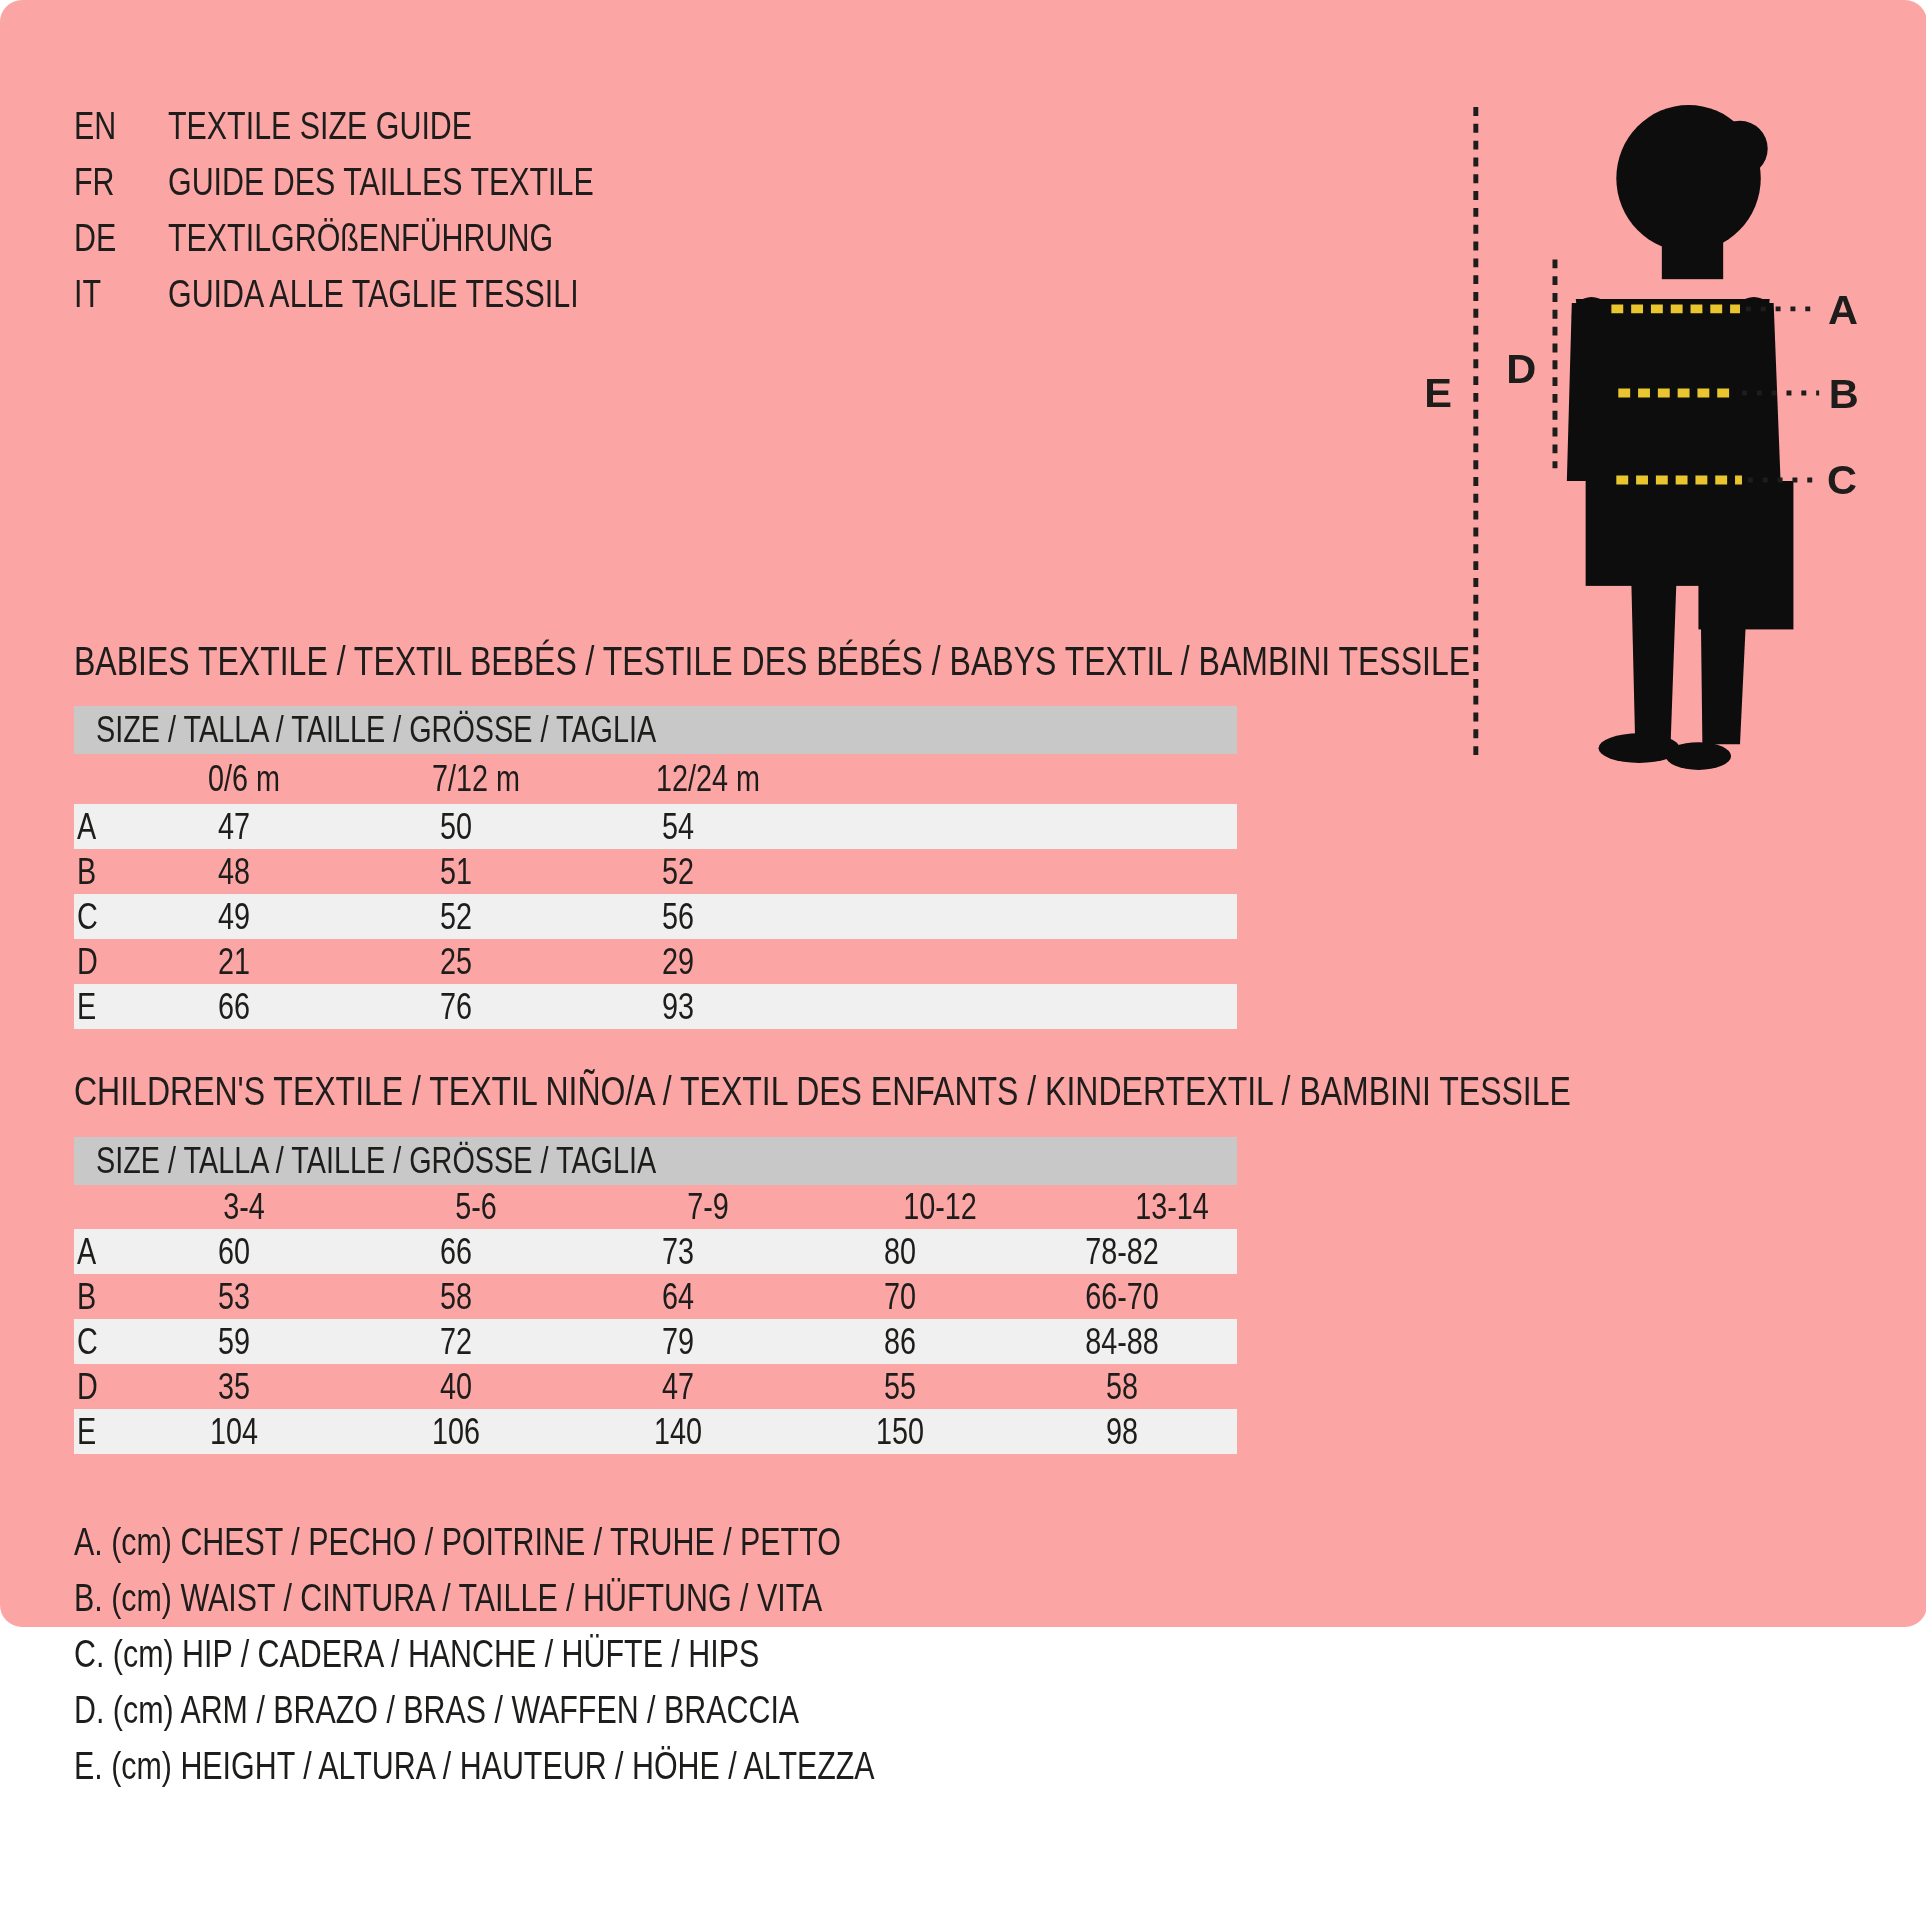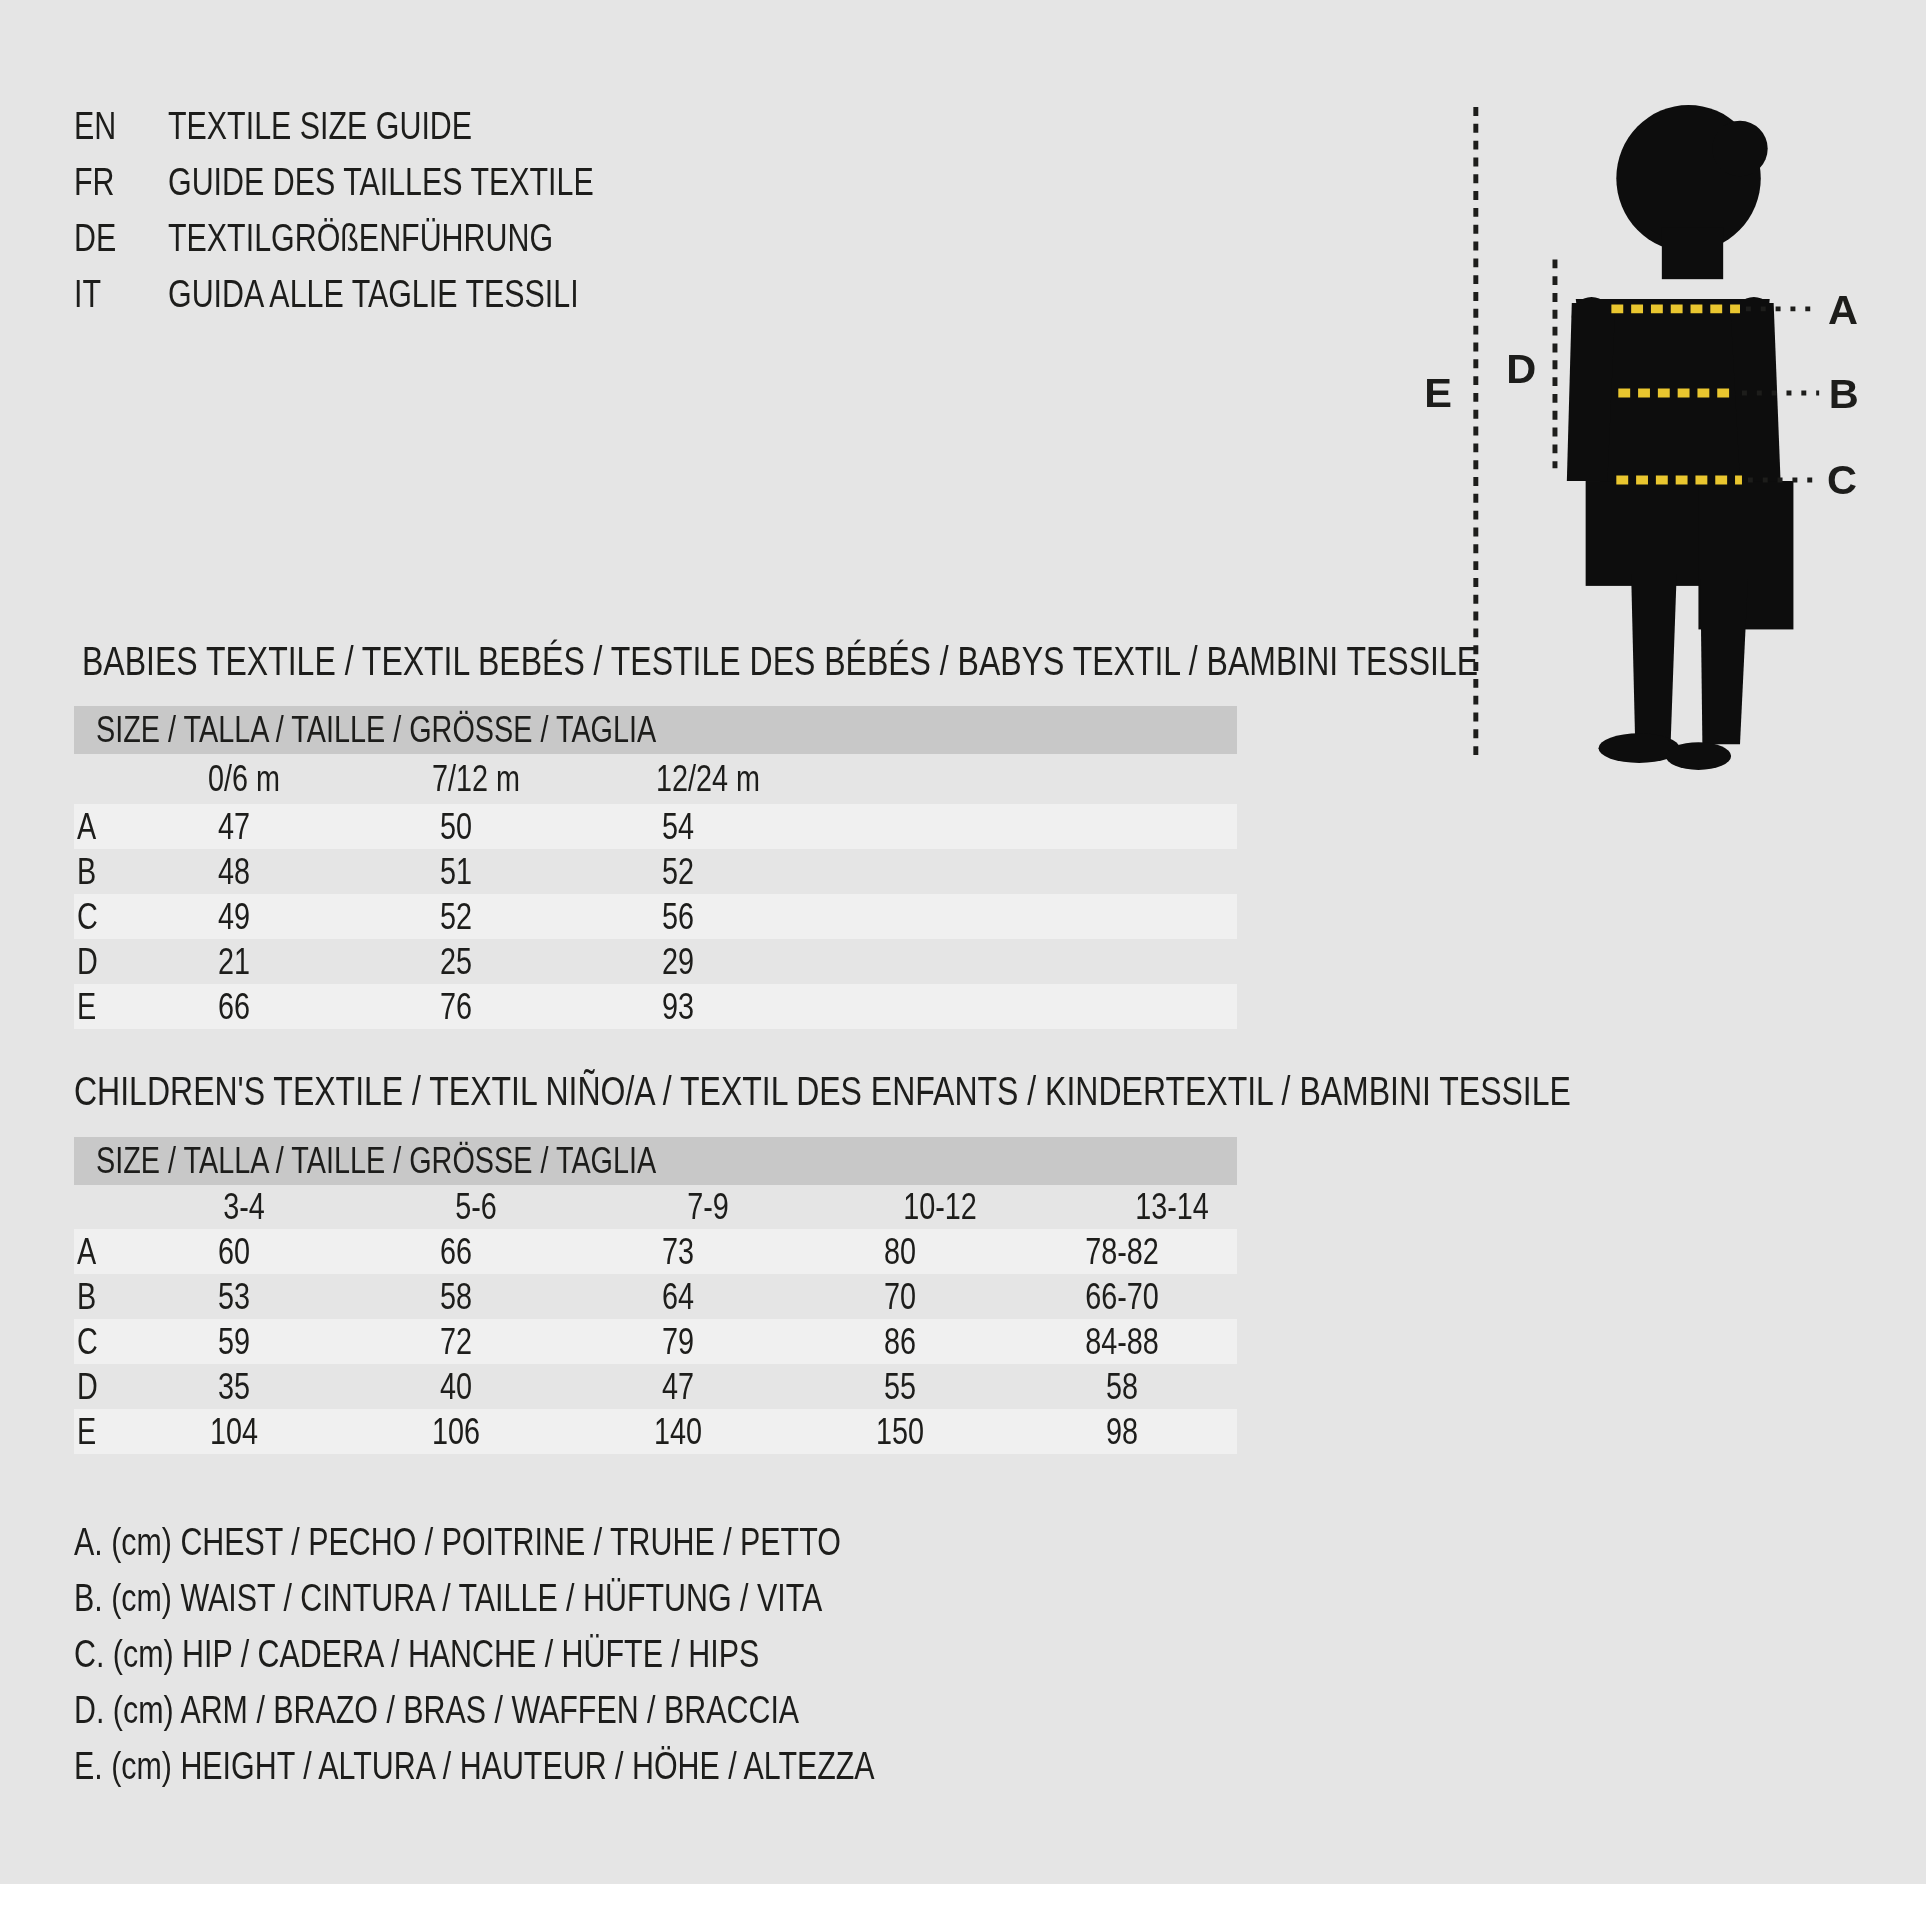--- a/index.html
+++ b/index.html
@@ -1,35 +1,35 @@
 <!DOCTYPE html>
 <html><head>
 <meta charset="utf-8">
 <style>
   html,body{margin:0;padding:0;background:#ffffff;}
   body{width:1927px;height:1927px;overflow:hidden;
        font-family:"Liberation Sans","DejaVu Sans",sans-serif;color:#1d1d1b;}
-  .canvas{position:relative;width:1927px;height:1884px;background:#e5e5e5;}
+  .canvas{position:relative;width:1927px;height:1627px;background:#fca5a5;border-radius:22px;}
 
   .cond{display:inline-block;transform:scaleX(0.8);transform-origin:0 50%;white-space:nowrap;}
   .cond-c{display:inline-block;transform:scaleX(0.8);transform-origin:50% 50%;white-space:nowrap;}
 
   
   .langs{position:absolute;left:74px;top:98px;}
   .lang-row{height:56px;line-height:56px;font-size:38px;}
   .lang-code{display:inline-block;width:94px;vertical-align:top;}
   .lang-title{display:inline-block;vertical-align:top;}
 
   
   .figure{position:absolute;left:1366px;top:79px;width:560px;height:713px;}
   .figure text{font-family:"Liberation Sans","DejaVu Sans",sans-serif;font-weight:bold;font-size:42px;fill:#1d1d1b;}
 
   
   .section-heading{position:absolute;left:74px;height:46px;line-height:46px;font-size:40px;}
-  .heading-babies{top:638px;margin-left:8px;}
+  .heading-babies{top:638px;}
   .heading-children{top:1068px;}
 
   
   .size-table{position:absolute;left:74px;width:1163px;}
   .table-babies{top:706px;}
   .table-children{top:1137px;}
   .size-bar{height:48px;line-height:48px;font-size:36px;padding-left:22px;box-sizing:border-box;}
   .colhead{display:flex;font-size:36px;gap:10px;}
   .table-babies .colhead{height:50px;line-height:50px;}
   .table-children .colhead{height:44px;line-height:44px;}

